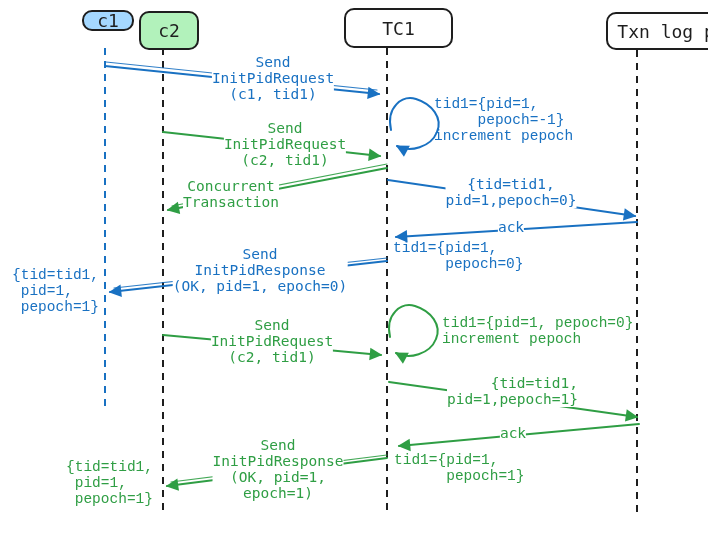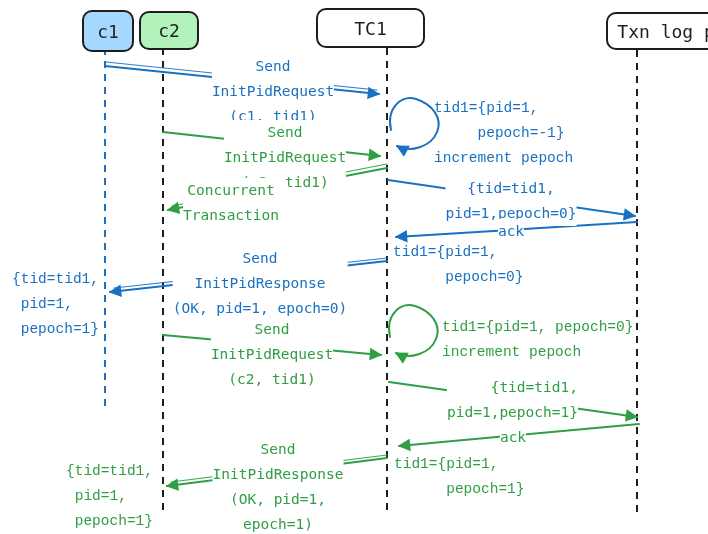--- a/index.html
+++ b/index.html
@@ -21,21 +21,21 @@
   #ag path{fill:var(--green);}
   
   .actor{
     position:absolute;z-index:2;display:flex;align-items:center;justify-content:center;
     border:2px solid var(--ink);border-radius:10px;box-sizing:border-box;
     font-size:18px;color:var(--ink);
   }
   
   .lbl{
     position:absolute;z-index:1;white-space:pre;
-    font-size:14.5px;line-height:25px;background:#fff;
+    font-size:14.5px;line-height:16px;background:#fff;
   }
   .lbl.center{transform:translateX(-50%);text-align:center;}
   .lbl.nobg{background:transparent;font-family:Liberation Mono, monospace;}
   .blue{color:var(--blue);}
   .green{color:var(--green);}
 </style>
 </head>
 <body>
 
 <div class="stage">
@@ -115,26 +115,26 @@
   <div class="lbl green nobg" style="left:394px;top:452px;">tid1={pid=1,
       pepoch=1}</div>
   <div class="lbl green center" style="left:278px;top:437px;">Send
 InitPidResponse
 (OK, pid=1,
 epoch=1)</div>
   <div class="lbl green nobg" style="left:66px;top:459px;">{tid=tid1,
  pid=1,
  pepoch=1}</div>
 
-  <div class="actor" style="left:82px;top:10px;width:52px;height:42px;background:var(--c1_fill);">
+  <div class="actor" style="left:82px;top:10px;width:52px;height:21px;background:var(--c1_fill);">
     <span>c1</span>
   </div>
   <div class="actor" style="left:139px;top:11px;width:60px;height:39px;background:var(--c2_fill);">
     <span>c2</span>
   </div>
-  <div class="actor" style="left:316px;top:8px;width:109px;height:40px;background:var(--box_fill);">
+  <div class="actor" style="left:344px;top:8px;width:109px;height:40px;background:var(--box_fill);">
     <span>TC1</span>
   </div>
   <div class="actor" style="left:570px;top:12px;width:131px;height:38px;background:var(--box_fill);margin-left:36px;">
     <span>Txn log p0</span>
   </div>
 
 </div>
 
 </body></html>

